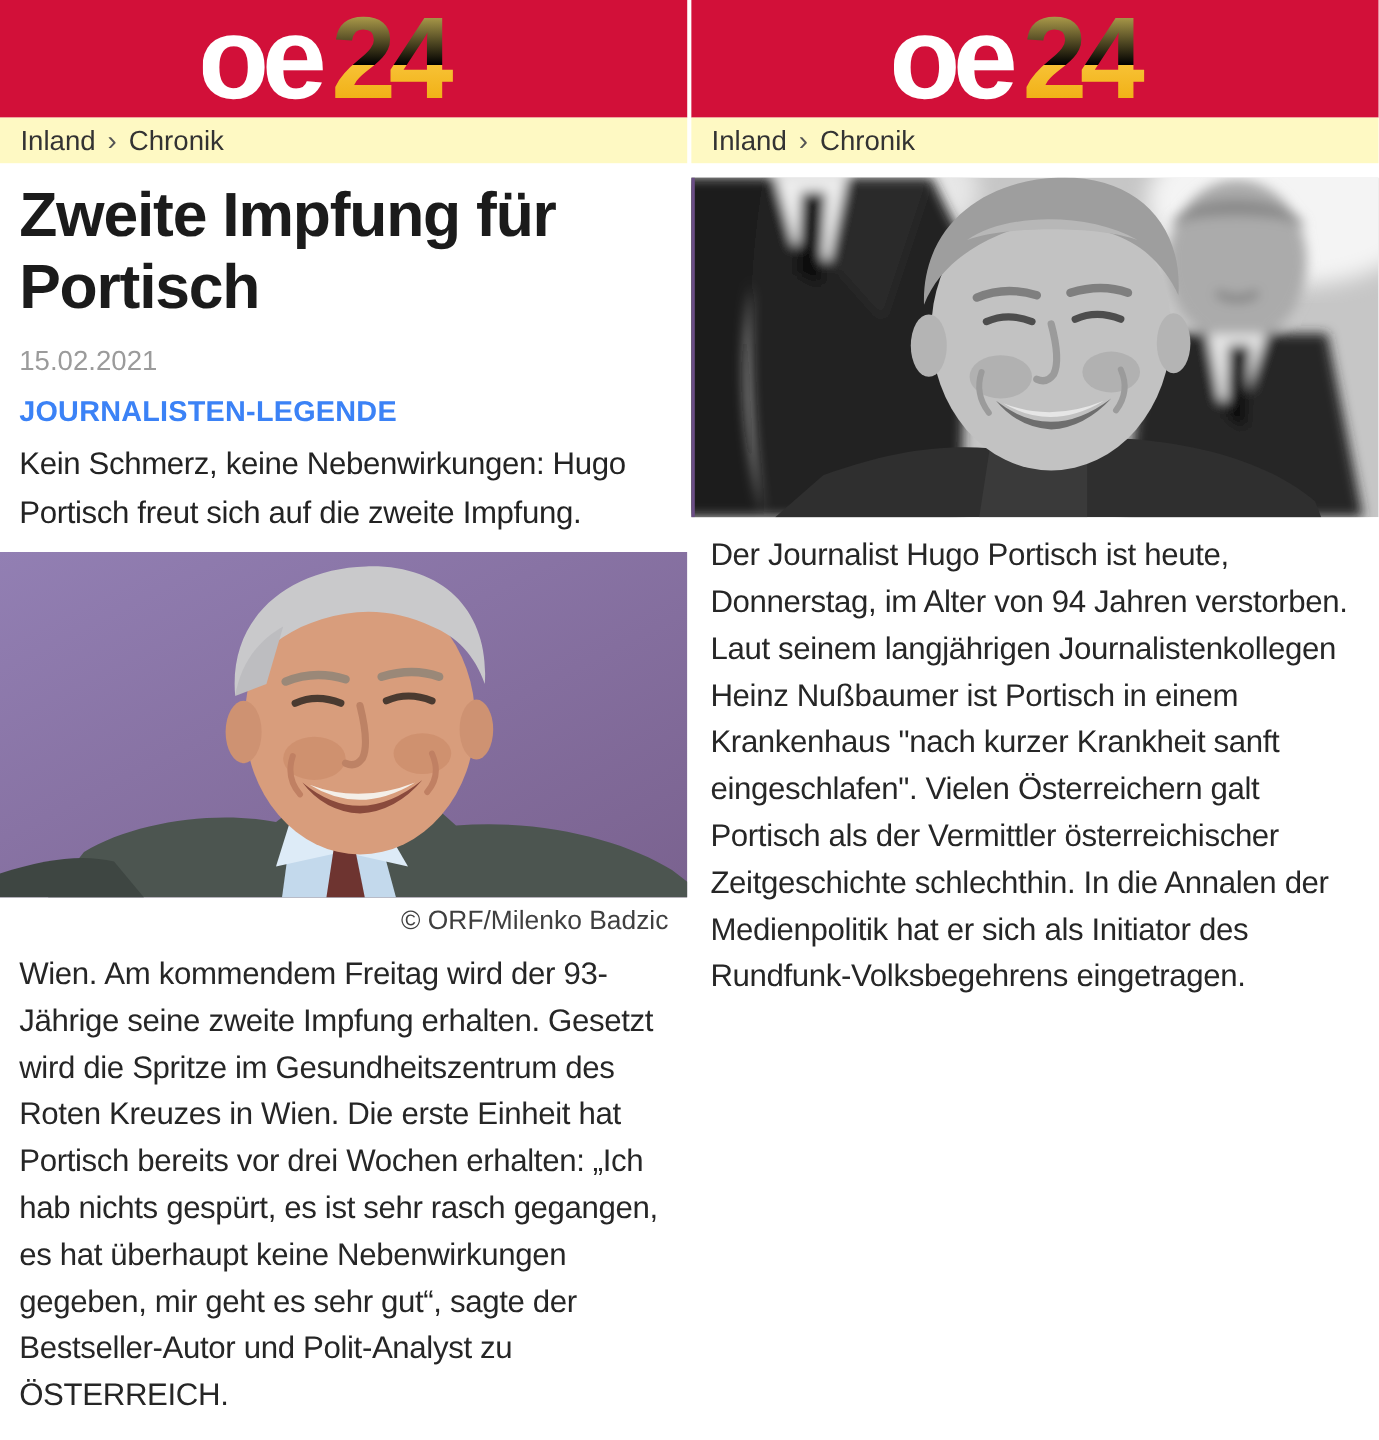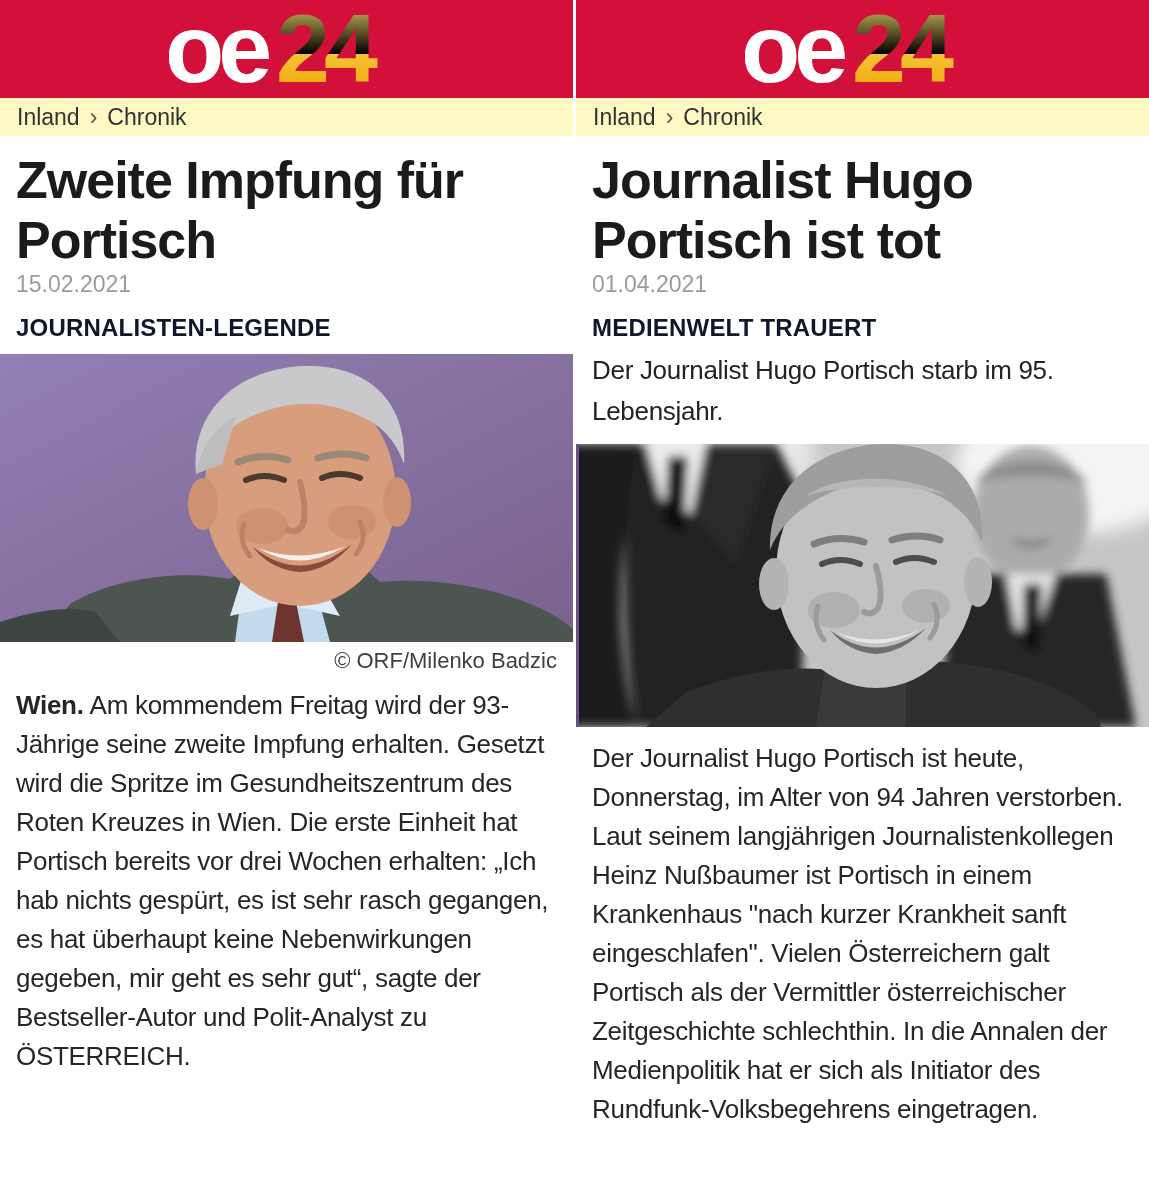--- a/index.html
+++ b/index.html
@@ -11,30 +11,30 @@
   .masthead{height:98px;background:#D21039;display:flex;align-items:center;justify-content:center;}
   .logo-svg{display:block;}
 
   .breadcrumb{height:38px;background:#fef9c3;display:flex;align-items:center;padding:0 17px;
               font-size:23px;color:#333333;}
   .breadcrumb .sep{margin:0 10px;color:#555555;}
 
   .content{padding:0 16px;}
   h1.title{margin:14px 0 0;font-size:52px;line-height:1.16;font-weight:bold;color:#1b1b1b;
            letter-spacing:-1px;}
-  .date{font-size:23px;color:#9B9B9B;}
-  .kicker{margin-top:16px;font-size:24px;font-weight:bold;color:#0f172a;letter-spacing:0.2px;}
+  .date{margin-top:16px;font-size:23px;color:#9B9B9B;}
+  .kicker{margin-top:16px;font-size:24px;font-weight:bold;color:#3b82f6;letter-spacing:0.2px;}
   .lede{margin:8px 0 0;font-size:26px;line-height:1.58;color:#232323;letter-spacing:-0.3px;}
 
   figure.photo{margin:12px 0 0;}
   figure.photo svg{display:block;width:573px;}
   figcaption{padding:6px 16px 0 0;text-align:right;font-size:22px;color:#3f3f3f;}
 
   .body-text{margin:12px 0 0;font-size:26px;line-height:1.5;color:#262626;letter-spacing:-0.3px;}
-  .dateline{font-weight:bold;margin-top:14px;}
+  .dateline{font-weight:normal;margin-top:14px;}
   .dateline:not(:empty){margin-right:6px;}
 </style>
 </head>
 <body>
 
 <svg width="0" height="0" style="position:absolute" aria-hidden="true">
   <defs>
     <linearGradient id="goldgrad" x1="0" y1="0" x2="0" y2="1">
       <stop offset="0" stop-color="#FFE66E"></stop>
       <stop offset="0.55" stop-color="#F7C row"></stop>
@@ -67,20 +67,21 @@
     <nav class="breadcrumb">
       <span>Inland</span>
       <span class="sep">›</span>
       <span>Chronik</span>
     </nav>
 
     <div class="content">
       <h1 class="title">Zweite Impfung für Portisch</h1>
       <div class="date">15.02.2021</div>
       <div class="kicker">JOURNALISTEN-LEGENDE</div>
+      <p class="lede">Kein Schmerz, keine Nebenwirkungen: Hugo Portisch freut sich auf die zweite Impfung.</p>
     </div>
 
     <figure class="photo">
       <svg width="573" height="288" viewBox="0 0 573 288">
         <rect x="0" y="0" width="573" height="288" fill="url(#purplebg)"></rect>
 
         <path d="M40,288 L70,250 C110,225 180,215 230,225 L250,210 L360,210 L380,228
                  C450,222 520,240 560,265 L573,275 L573,288 Z" fill="#4C5550"></path>
         <path d="M0,288 L0,268 C40,255 70,252 95,258 L120,288 Z" fill="#3E4642"></path>
 
@@ -134,26 +135,20 @@
         <text x="107" y="75" font-family="Liberation Sans, sans-serif" font-weight="bold" font-size="97" letter-spacing="-6" fill="url(#goldgrad)">24</text>
       </svg>
     </header>
 
     <nav class="breadcrumb">
       <span>Inland</span>
       <span class="sep">›</span>
       <span>Chronik</span>
     </nav>
 
-    <div class="content">
-      <h1 class="title">Journalist Hugo Portisch ist tot</h1>
-      <div class="date">01.04.2021</div>
-      <div class="kicker">MEDIENWELT TRAUERT</div>
-      <p class="lede">Der Journalist Hugo Portisch starb im 95. Lebensjahr.</p>
-    </div>
 
     <figure class="photo">
       <svg width="573" height="283" viewBox="0 0 573 283">
         <rect x="0" y="0" width="573" height="283" fill="#C6C6C6"></rect>
         <ellipse cx="500" cy="20" rx="120" ry="70" fill="#F4F4F4" filter="url(#blur9)"></ellipse>
         <ellipse cx="150" cy="10" rx="90" ry="50" fill="#E7E7E7" filter="url(#blur9)"></ellipse>
 
         <g filter="url(#blur5)">
           <path d="M-10,0 L70,0 L60,40 C40,120 40,200 60,283 L-10,283 Z" fill="#1E1E1E"></path>
           <path d="M60,0 L200,0 L230,60 L225,283 L60,283 C45,190 45,90 60,0 Z" fill="#212121"></path>

